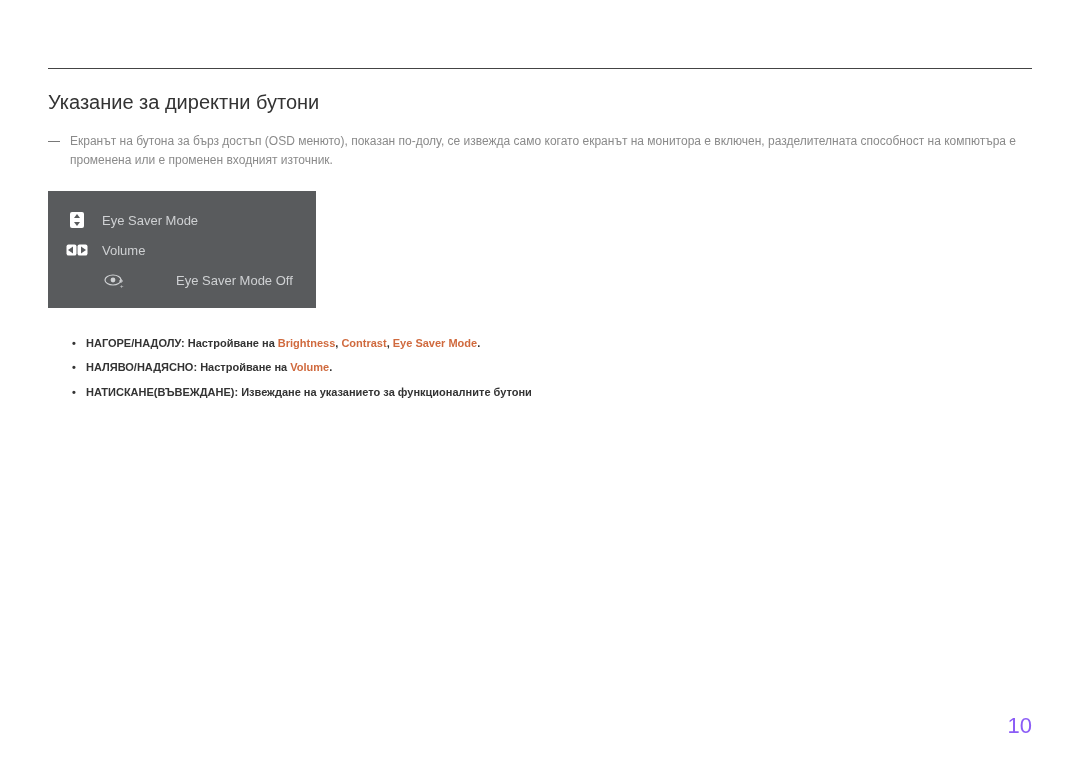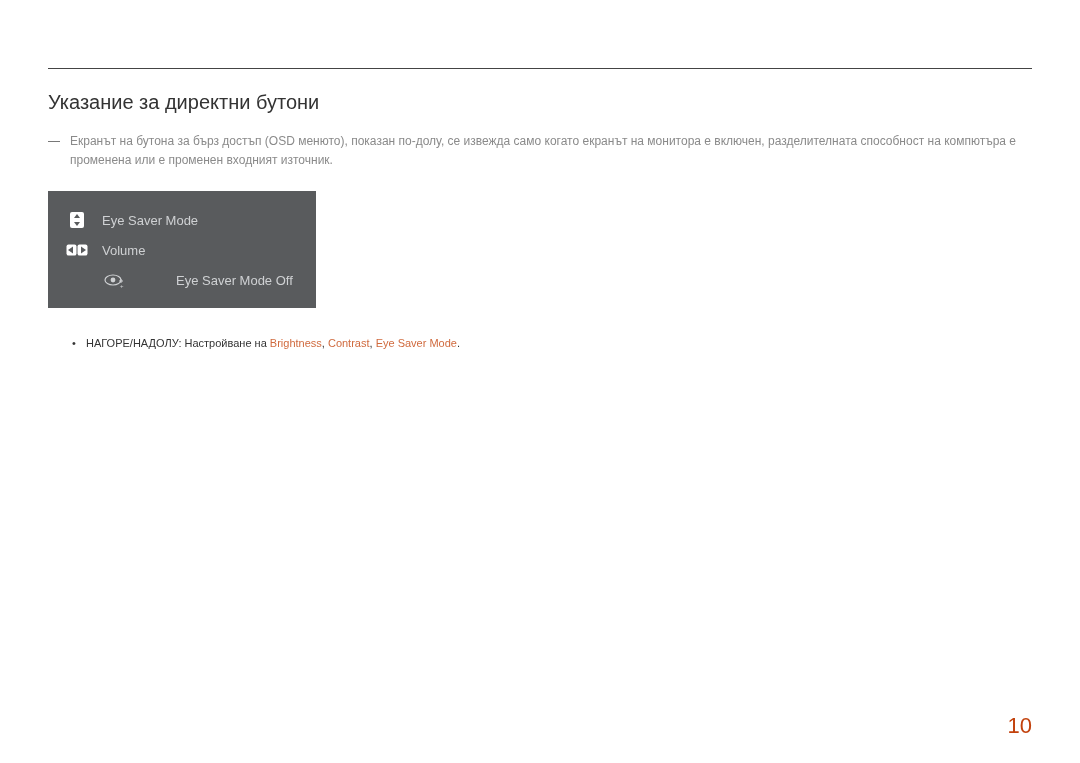--- a/index.html
+++ b/index.html
@@ -76,20 +76,21 @@
       margin-right: 10px;
       display: inline-flex;
       align-items: center;
     }
     
     .bullet-list {
       margin-top: 28px;
       padding-left: 24px;
       font-size: 11px;
       color: #333333;
+      font-weight: bold;
     }
     .bullet-list li {
       list-style: none;
       position: relative;
       padding-left: 14px;
       margin-bottom: 10px;
       line-height: 1.3;
     }
     .bullet-list li::before {
       content: "•";
@@ -99,21 +100,21 @@
       color: #333333;
     }
     .hl {
       color: #d06a3e;
     }
     .page-number {
       position: absolute;
       right: 48px;
       bottom: 24px;
       font-size: 22px;
-      color: #c2410c;
+      color: #8b5cf6;
       font-weight: 300;
     }
   </style>
 </head>
 <body>
 
 <hr class="hr-top">
 
 <h2 class="section-title">Указание за директни бутони</h2>
 
@@ -152,15 +153,21 @@
       </svg>
     </span>
     <span class="osd-label">Eye Saver Mode Off</span>
   </div>
 </div>
 
 <ul class="bullet-list">
   <li>
     <span>НАГОРЕ/НАДОЛУ: Настройване на </span><span class="hl">Brightness</span><span>, </span><span class="hl">Contrast</span><span>, </span><span class="hl">Eye Saver Mode</span><span>.</span>
   </li>
+  <li>
+    <span>НАЛЯВО/НАДЯСНО: Настройване на </span><span class="hl">Volume</span><span>.</span>
+  </li>
+  <li>
+    <span>НАТИСКАНЕ(ВЪВЕЖДАНЕ): Извеждане на указанието за функционалните бутони</span>
+  </li>
 </ul>
 
 <div class="page-number">10</div>
 
 </body></html>

